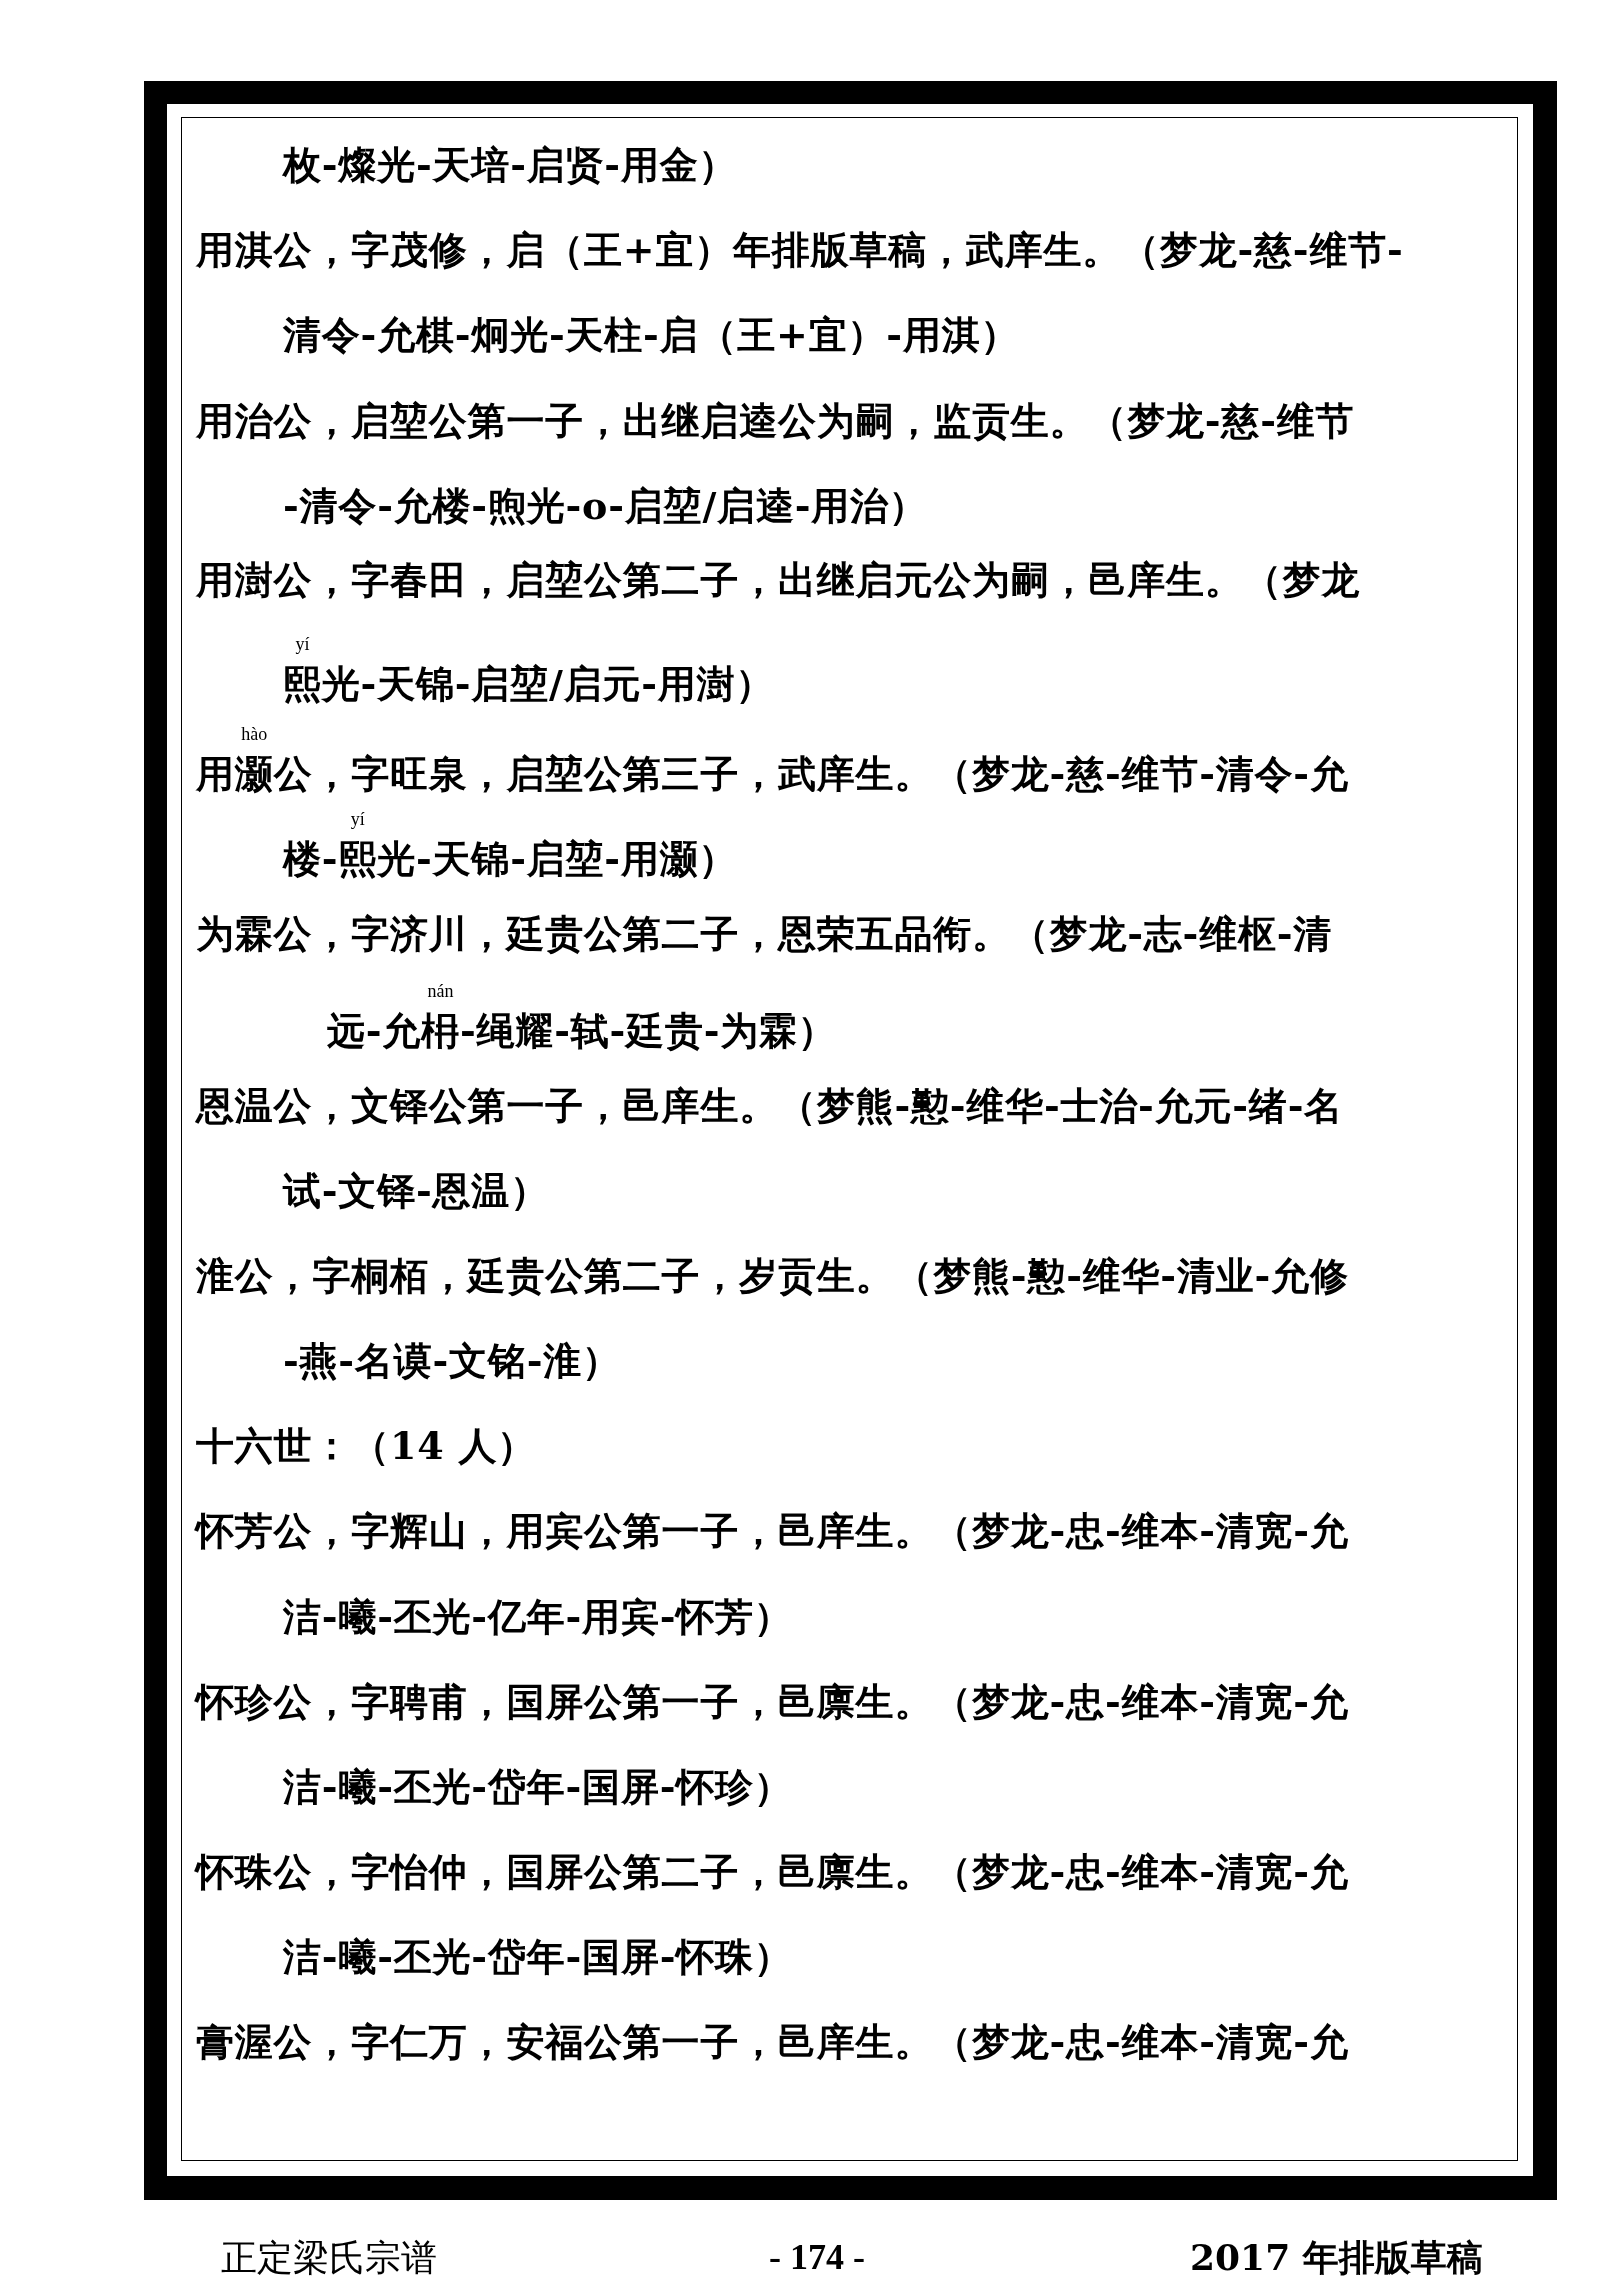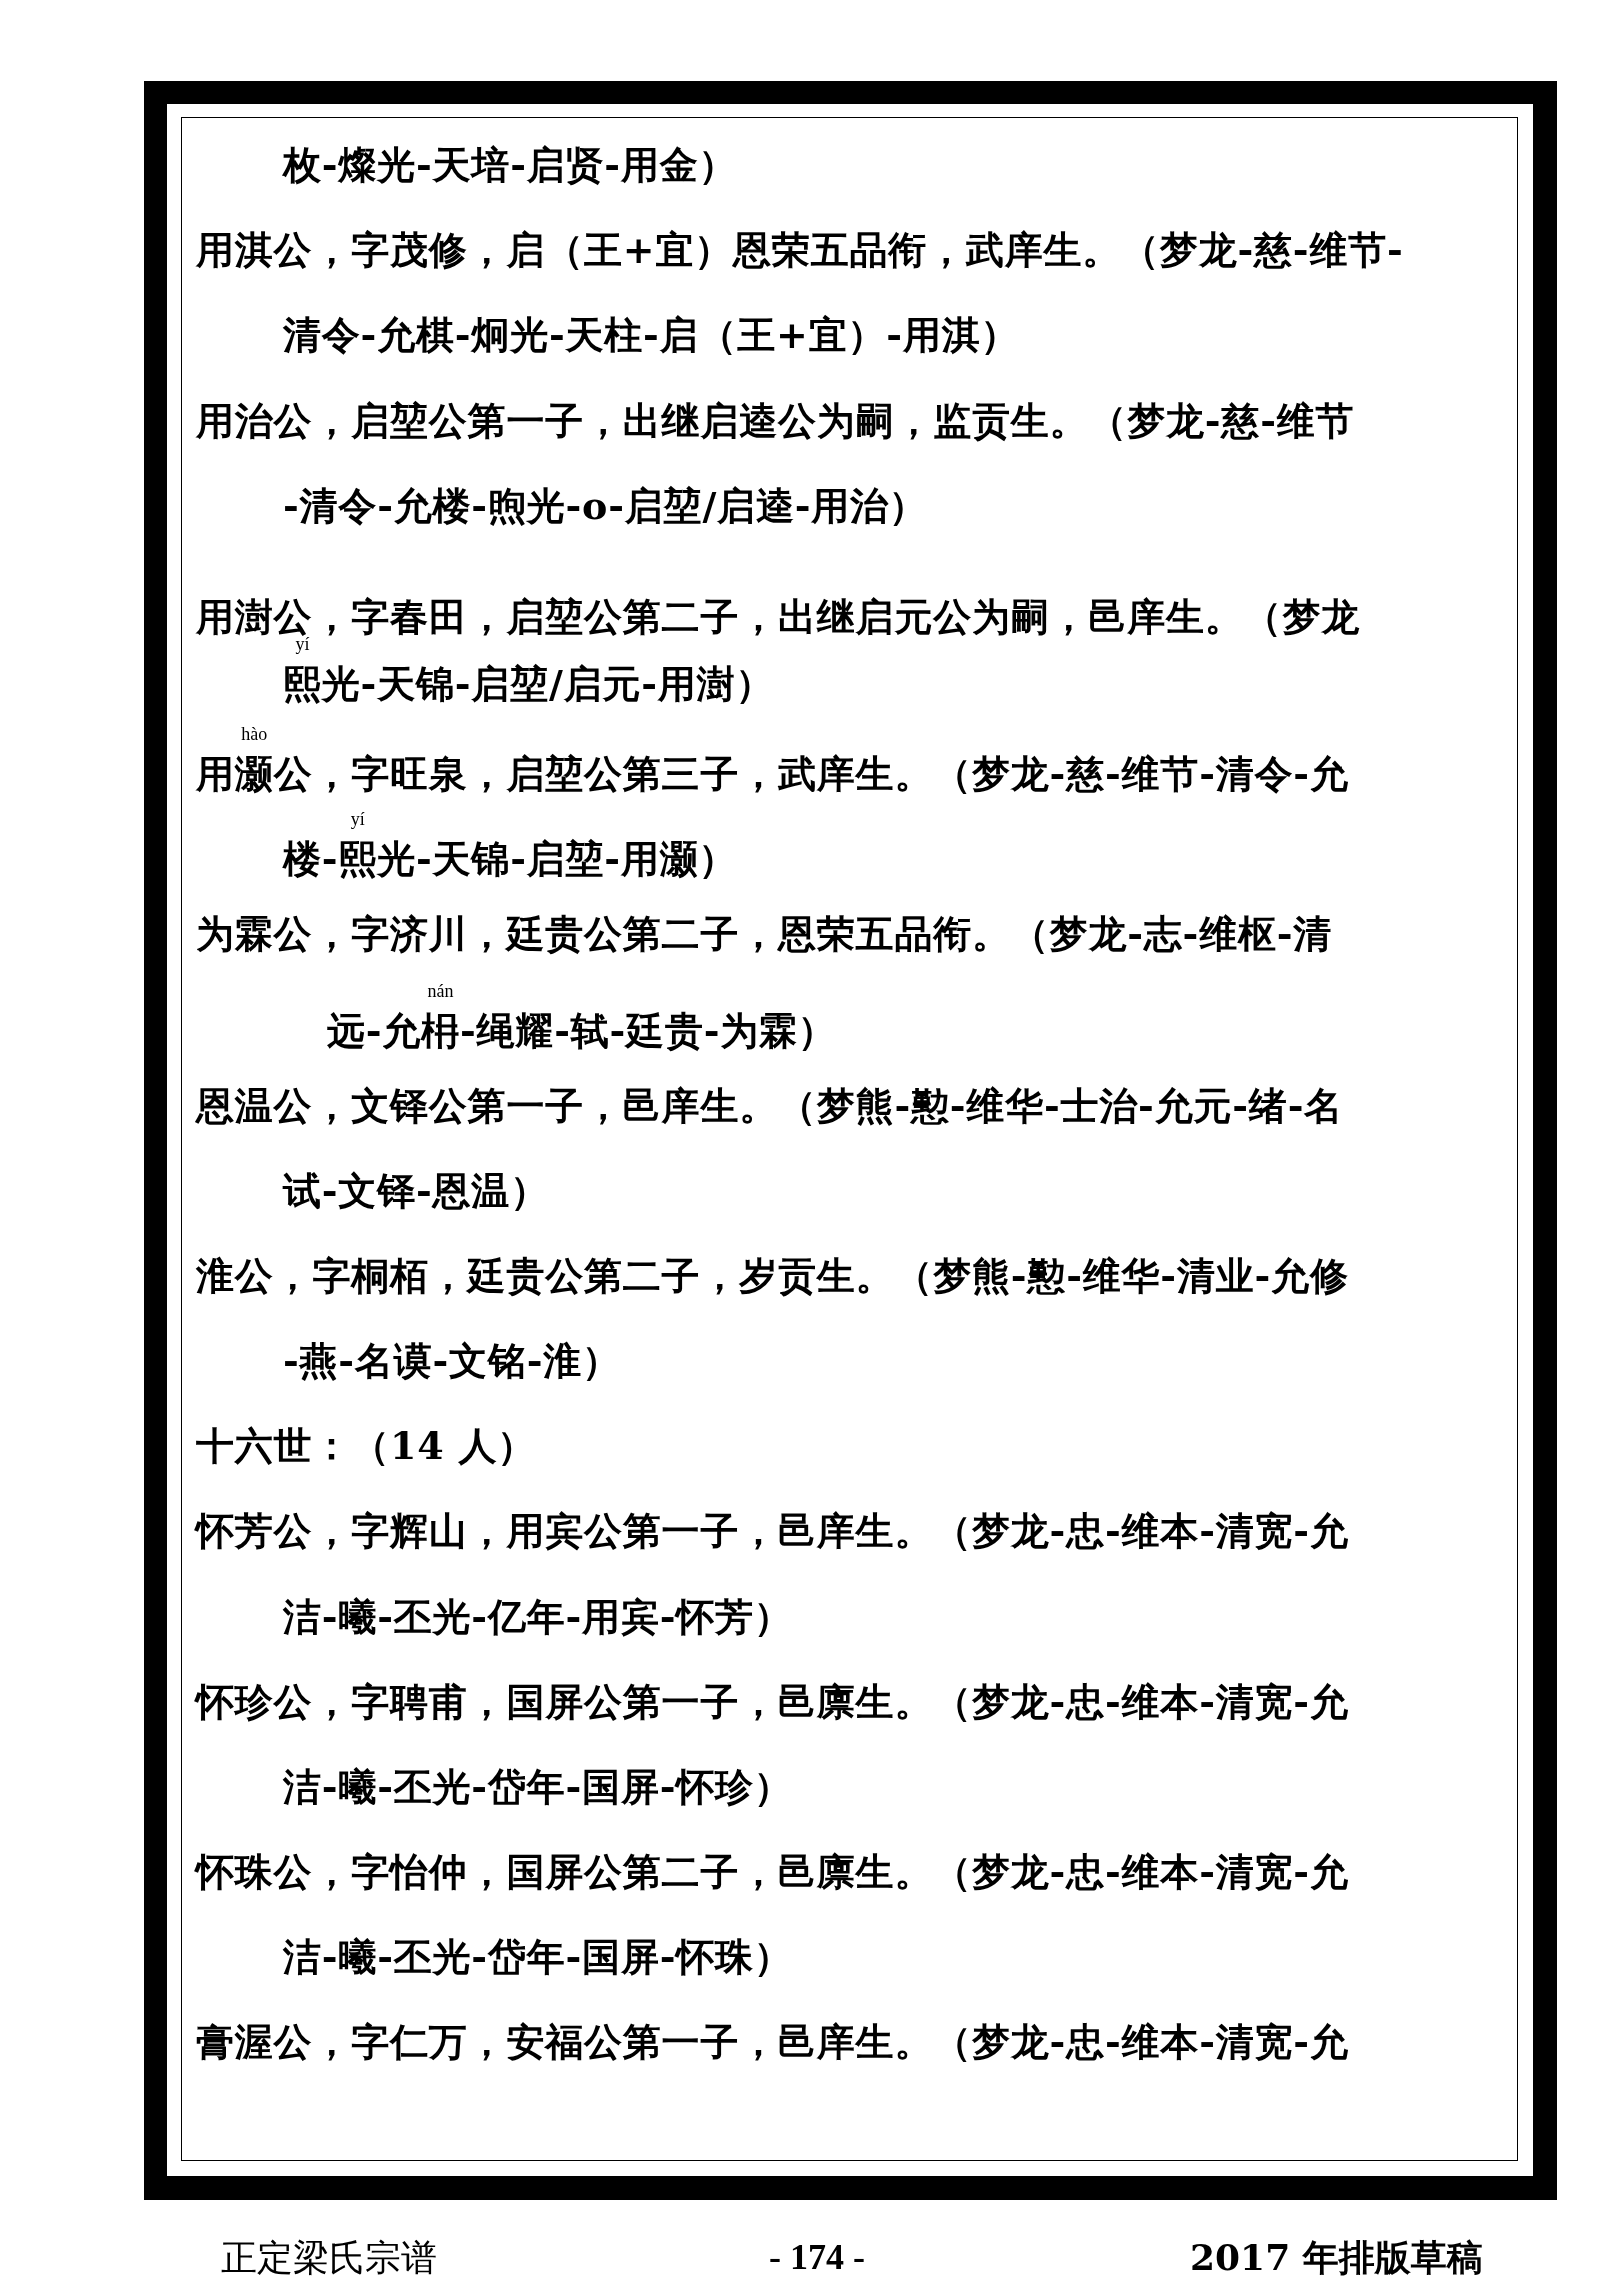--- a/index.html
+++ b/index.html
@@ -96,25 +96,25 @@
   }
 </style>
 </head>
 <body>
 
 <div class="outer-frame"></div>
 <div class="inner-frame"></div>
 
 <div class="content">
   <div class="line indent" style="top:21px">枚-燦光-天培-启贤-用金）</div>
-  <div class="line" style="top:106px">用淇公，字茂修，启（王+宜）恩荣五品衔，武庠生。（梦龙-慈-维节-</div>
+  <div class="line" style="top:106px">用淇公，字茂修，启（王+宜）年排版草稿，武庠生。（梦龙-慈-维节-</div>
   <div class="line indent" style="top:191px">清令-允棋-炯光-天柱-启（王+宜）-用淇）</div>
   <div class="line" style="top:277px">用治公，启堃公第一子，出继启逵公为嗣，监贡生。（梦龙-慈-维节</div>
   <div class="line indent" style="top:362px">-清令-允楼-煦光-o-启堃/启逵-用治）</div>
-  <div class="line" style="top:473px">用澍公，字春田，启堃公第二子，出继启元公为嗣，邑庠生。（梦龙</div>
+  <div class="line" style="top:436px">用澍公，字春田，启堃公第二子，出继启元公为嗣，邑庠生。（梦龙</div>
 
   <div class="line indent" style="top:540px">
     <span class="ruby-wrap"><span class="ruby-text">yí</span><span>熙</span></span><span>光-天锦-启堃/启元-用澍）</span>
   </div>
 
   <div class="line" style="top:630px">
     <span>用</span><span class="ruby-wrap"><span class="ruby-text">hào</span><span>灏</span></span><span>公，字旺泉，启堃公第三子，武庠生。（梦龙-慈-维节-清令-允</span>
   </div>
 
   <div class="line indent" style="top:715px">

